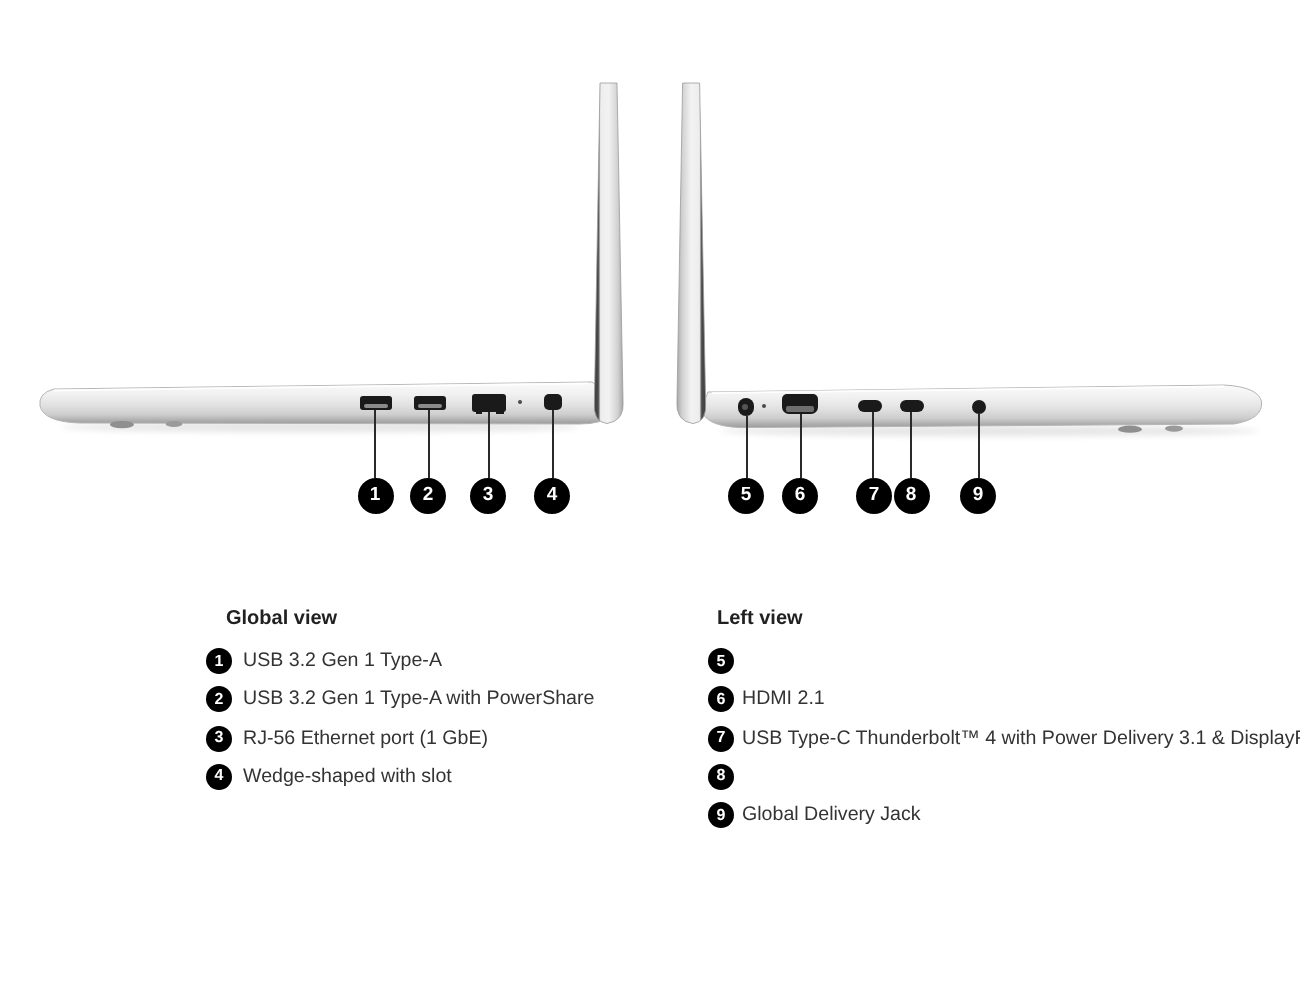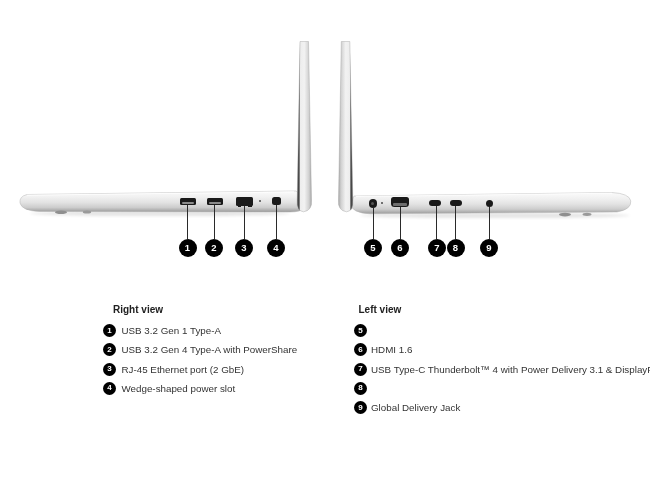--- a/index.html
+++ b/index.html
@@ -135,50 +135,50 @@
   <div class="callout" style="left:235px;top:238.5px">3</div>
   <div class="callout" style="left:267px;top:238.5px">4</div>
   <div class="callout" style="left:364px;top:238.5px">5</div>
   <div class="callout" style="left:391px;top:238.5px">6</div>
   <div class="callout" style="left:428px;top:238.5px">7</div>
   <div class="callout" style="left:446.5px;top:238.5px">8</div>
   <div class="callout" style="left:480px;top:238.5px">9</div>
 </div>
 
 <div class="legend" id="legend-right-view">
-  <div class="legend-title">Right view</div>
+  <div class="legend-title">Global view</div>
   <div class="legend-rows">
     <div class="legend-row">
       <span class="legend-badge">1</span>
       <span class="legend-label">USB 3.2 Gen 1 Type-A</span>
     </div>
     <div class="legend-row">
       <span class="legend-badge">2</span>
-      <span class="legend-label">USB 3.2 Gen 4 Type-A with PowerShare</span>
+      <span class="legend-label">USB 3.2 Gen 1 Type-A with PowerShare</span>
     </div>
     <div class="legend-row">
       <span class="legend-badge">3</span>
-      <span class="legend-label">RJ-45 Ethernet port (2 GbE)</span>
+      <span class="legend-label">RJ-56 Ethernet port (1 GbE)</span>
     </div>
     <div class="legend-row">
       <span class="legend-badge">4</span>
-      <span class="legend-label">Wedge-shaped power slot</span>
+      <span class="legend-label">Wedge-shaped with slot</span>
     </div>
   </div>
 </div>
 
 <div class="legend" id="legend-left-view">
   <div class="legend-title">Left view</div>
   <div class="legend-rows">
     <div class="legend-row">
       <span class="legend-badge">5</span>
     </div>
     <div class="legend-row">
       <span class="legend-badge">6</span>
-      <span class="legend-label">HDMI 1.6</span>
+      <span class="legend-label">HDMI 2.1</span>
     </div>
     <div class="legend-row">
       <span class="legend-badge">7</span>
       <span class="legend-label">USB Type-C Thunderbolt™ 4 with Power Delivery 3.1 &amp; DisplayPort™ 2.1</span>
     </div>
     <div class="legend-row">
       <span class="legend-badge">8</span>
     </div>
     <div class="legend-row">
       <span class="legend-badge">9</span>

